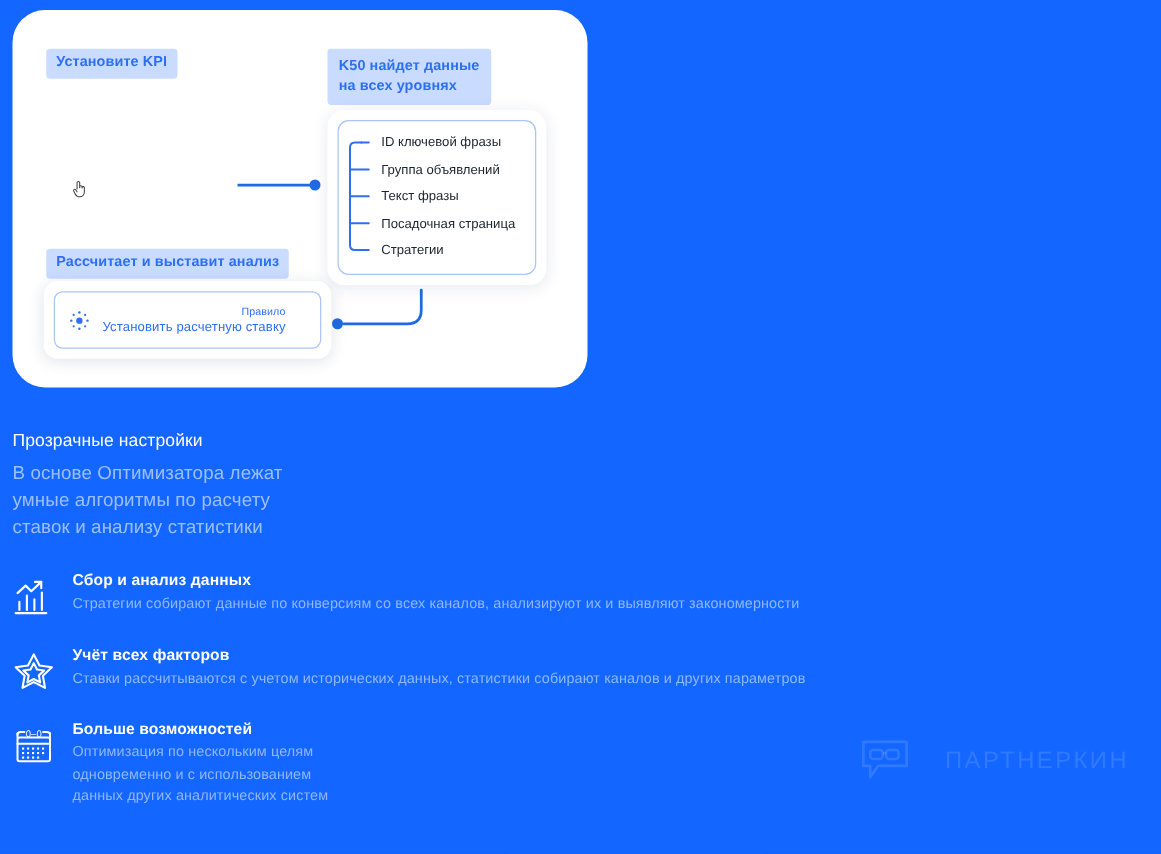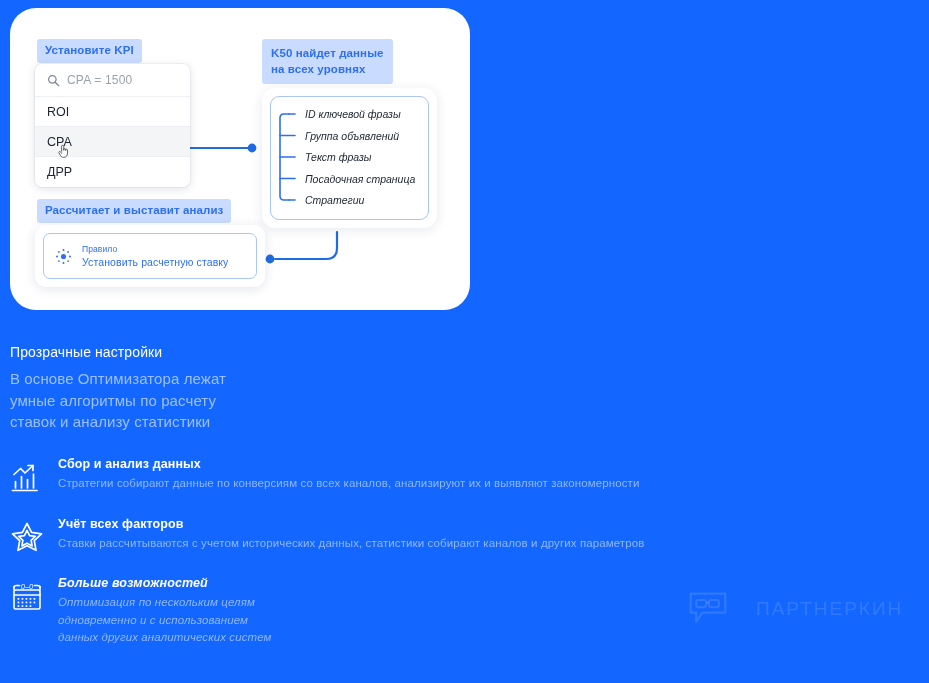--- a/index.html
+++ b/index.html
@@ -72,40 +72,41 @@
     background: #ffffff; border-radius: 13px;
     box-shadow: 0 2px 12px rgba(20,40,90,.10);
     padding: 8px;
   }
   .tree-inner {
     width: 100%; height: 100%;
     border: 1px solid #A9C6F7; border-radius: 9px;
     position: relative;
   }
   .tree-svg { position: absolute; left: 0; top: 0; }
-  .tree-list { position: absolute; left: 34px; top: 0; width: 132px; height: 100%; font-style: italic; }
+  .tree-list { position: absolute; left: 34px; top: 0; width: 132px; height: 100%; }
   .tree-item {
     position: absolute; left: 0;
     font-size: 10.5px; color: #1C2430; white-space: nowrap;
     line-height: 12px;
   }
 
   
   .rule-card-outer {
     position: absolute; left: 35px; top: 225px;
     width: 230px; height: 62px;
     background: #ffffff; border-radius: 11px;
     box-shadow: 0 2px 12px rgba(20,40,90,.12);
     padding: 8px;
   }
   .rule-card-inner {
     width: 100%; height: 100%;
     border: 1px solid #A9C6F7; border-radius: 7px;
     display: flex; align-items: center; gap: 10px;
     padding: 0 11px;
+    text-align: right;
   }
   .rule-texts { display: flex; flex-direction: column; gap: 2px; }
   .rule-label { font-size: 8.5px; color: #2E6FF2; letter-spacing: .1px; }
   .rule-title { font-size: 10.5px; color: #2E6FF2; letter-spacing: .1px; }
 
   
   .connectors { position: absolute; left: 0; top: 0; pointer-events: none; }
 
   
   .section-title {
@@ -125,21 +126,21 @@
   .feature-icon { width: 34px; height: 34px; flex: 0 0 auto; margin-top: 4px; }
   .feature-title {
     font-size: 12.5px; font-weight: 700; color: #ffffff;
     letter-spacing: .1px; margin-bottom: 4px;
   }
   .feature-desc {
     font-size: 11.5px; color: #8FB8FF; line-height: 17.5px; letter-spacing: .1px;
   }
   .f1 { left: 10px; top: 457px; }
   .f2 { left: 10px; top: 517px; }
-  .f3 { left: 10px; top: 576px; font-style: italic; }
+  .f3 { left: 10px; top: 576px; }
 
   
   .watermark {
     position: absolute; left: 688px; top: 589px;
     display: flex; align-items: center; gap: 28px;
     opacity: 1;
   }
   .wm-text {
     font-size: 19px; letter-spacing: 2px; font-weight: 400;
     color: rgba(255,255,255,0.13);
@@ -156,32 +157,20 @@
     <line x1="190" y1="148" x2="250" y2="148" stroke="#1F6BE0" stroke-width="2.2"></line>
     <circle cx="252" cy="148" r="4.4" fill="#1F6BE0"></circle>
     <path d="M337 232 L337 248 Q337 259 326 259 L275 259" stroke="#1F6BE0" stroke-width="2.2" fill="none" stroke-linecap="round"></path>
     <circle cx="270" cy="259" r="4.4" fill="#1F6BE0"></circle>
   </svg>
 
   <div class="chip chip-kpi">Установите KPI</div>
   <div class="chip chip-k50">K50 найдет данные на всех уровнях</div>
   <div class="chip chip-rule">Рассчитает и выставит анализ</div>
 
-  <div class="dropdown">
-    <div class="dd-search">
-      <svg class="mag" viewBox="0 0 16 16">
-        <circle cx="6.6" cy="6.6" r="4.6" fill="none" stroke="#7C8594" stroke-width="1.5"></circle>
-        <line x1="10.1" y1="10.1" x2="14.4" y2="14.4" stroke="#7C8594" stroke-width="1.5" stroke-linecap="round"></line>
-      </svg>
-      <span class="dd-search-text">CPA = 1500</span>
-    </div>
-    <div class="dd-item">ROI</div>
-    <div class="dd-item active">CPA</div>
-    <div class="dd-item">ДРР</div>
-  </div>
 
   <svg class="cursor-hand" viewBox="0 0 16 18">
     <path d="M5.3 9.2V3.6a1.2 1.2 0 0 1 2.4 0v4.4m0-.6a1.1 1.1 0 0 1 2.2 0v.9m0-.5a1.1 1.1 0 0 1 2.1 0v3.9c0 2.6-1.7 4.6-4.2 4.6-2.3 0-3.6-1.1-4.3-2.8L2.2 11c-.3-.8.3-1.5 1-1.5.4 0 .8.2 1 .6l1.1 1.7" fill="#ffffff" stroke="#4A4A4A" stroke-width="1" stroke-linejoin="round" stroke-linecap="round"></path>
   </svg>
 
   <div class="tree-wrap">
     <div class="tree-inner">
       <svg class="tree-svg" width="159" height="124">
         <path d="M18 17 L13 17 Q9 17 9 21 L9 99 Q9 103 13 103 L18 103" stroke="#2E6FF2" stroke-width="1.6" fill="none" stroke-linecap="round"></path>
         <line x1="9" y1="38.5" x2="24" y2="38.5" stroke="#2E6FF2" stroke-width="1.6" stroke-linecap="round"></line>

